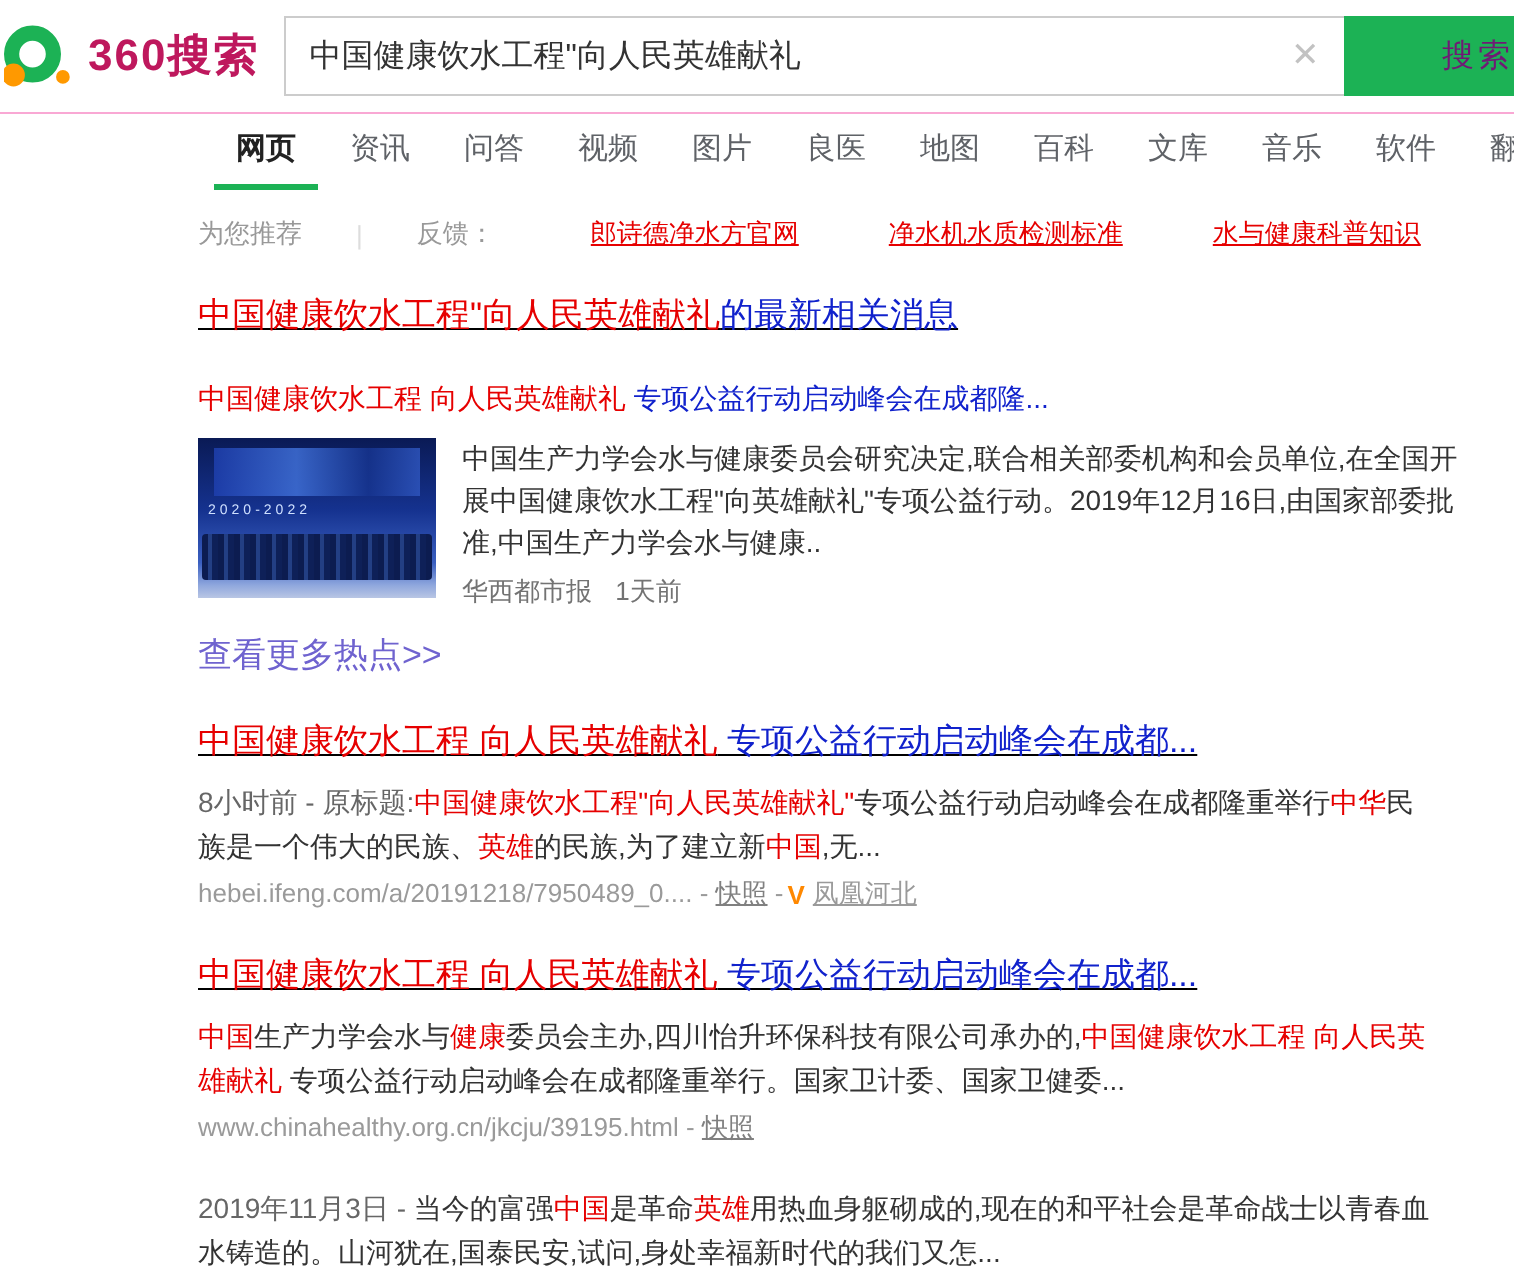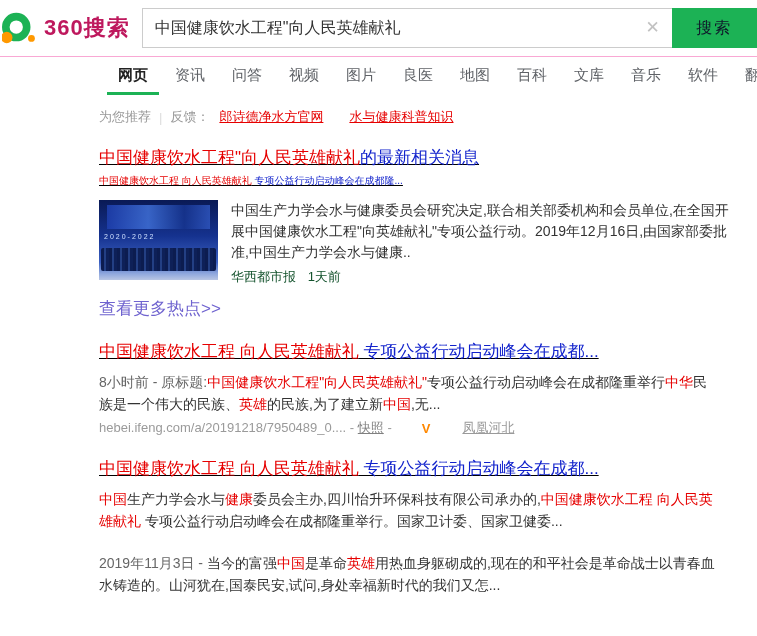--- a/index.html
+++ b/index.html
@@ -13,59 +13,59 @@
   
   .header{display:flex;align-items:center;height:56px;padding-left:2px;white-space:nowrap;}
   .logo{display:flex;align-items:center;flex:none;cursor:pointer;}
   .logo-text{font-size:22px;font-weight:bold;color:#be185d;margin-left:4px;letter-spacing:1px;}
   .search-box{position:relative;margin-left:12px;flex:none;width:530px;}
   .search-input{width:100%;height:40px;border:1px solid #ccc;border-right:none;
     padding:0 38px 0 12px;font-size:16px;color:#333;outline:none;border-radius:0;
     font-family:"Liberation Sans","DejaVu Sans",sans-serif;}
   .clear-x{position:absolute;right:12px;top:10px;font-size:17px;color:#c2c2c2;cursor:pointer;line-height:20px;}
   .search-btn{width:89px;height:40px;border:none;background:var(--brand-green);
-    color:#0f172a;font-size:16px;cursor:pointer;letter-spacing:2px;
-    font-family:"Liberation Sans","DejaVu Sans",sans-serif;}
+    color:#701a75;font-size:16px;cursor:pointer;letter-spacing:2px;
+    font-family:"Liberation Sans","DejaVu Sans",sans-serif;text-align:right;}
   
   .tabbar{border-top:1px solid #f9a8d4;height:39px;display:flex;align-items:center;
     padding-left:118px;gap:27px;white-space:nowrap;overflow:hidden;}
   .tab{font-size:15px;color:var(--tab-gray);cursor:pointer;flex:none;height:38px;
     line-height:36px;position:relative;}
   .tab.active{color:#222;font-weight:bold;}
   .tab.active::after{content:"";position:absolute;left:-11px;right:-11px;bottom:0;
     height:3px;background:var(--brand-green);}
   
   .content{padding-left:99px;padding-right:18px;}
-  .recommend{margin-top:13px;font-size:13px;color:#999;display:flex;align-items:center;white-space:nowrap;}
+  .recommend{margin-top:13px;font-size:13px;color:#999;display:flex;align-items:center;white-space:nowrap;gap:19px;}
   .recommend .sep{margin:0 8px;color:#ddd;}
   .rec-link{color:var(--highlight-red);text-decoration:underline;margin-right:26px;cursor:pointer;}
   .result{margin-top:20px;}
   .result-title{display:inline-block;font-size:17px;line-height:23px;text-decoration:underline;cursor:pointer;}
-  .sub-link{display:inline-block;margin-top:2px;font-size:10px;line-height:19px;text-decoration:underline;cursor:pointer;}
+  .sub-link{display:inline-block;margin-top:21px;font-size:14px;line-height:19px;cursor:pointer;}
   .seg-hl{color:var(--highlight-red);}
   .seg-link{color:var(--link-blue);}
   .seg-txt{color:var(--text-dark);}
   .seg-date{color:var(--date-gray);}
   .seg-url{color:var(--gray-url);}
   .seg-snap{color:#808080;text-decoration:underline;cursor:pointer;}
   
   .news-row{display:flex;margin-top:10px;}
   .thumb{width:119px;height:80px;position:relative;flex:none;margin-right:13px;cursor:pointer;overflow:hidden;
     background:linear-gradient(180deg,#0a1a55 0%,#15328f 45%,#3a5fc0 78%,#8fa7dd 92%,#b9c6e4 100%);}
   .thumb-screen{position:absolute;top:5px;left:8px;right:8px;height:24px;
     background:linear-gradient(90deg,#1e3fae,#3f6fd6 40%,#16348f 75%,#2e55bd);opacity:.85;}
   .thumb-banner{position:absolute;top:33px;left:5px;font-size:7px;color:#cfe0ff;letter-spacing:2px;}
   .thumb-crowd{position:absolute;bottom:9px;left:2px;right:2px;height:23px;border-radius:2px;
     background:repeating-linear-gradient(90deg,#0c1c50 0 3px,#233f84 3px 5px,#0e2058 5px 8px);}
   .news-text{font-size:14px;line-height:21px;color:var(--text-dark);width:505px;}
-  .news-meta{margin-top:5px;font-size:13px;color:#14532d;}
+  .news-meta{margin-top:5px;font-size:13px;color:#737373;}
   .news-meta .src{margin-right:8px;}
   .more-link{display:inline-block;margin-top:11px;font-size:17px;color:var(--visited-purple);cursor:pointer;}
   .snippet{margin-top:8px;font-size:14px;line-height:22px;width:620px;}
-  .urlline{margin-top:4px;font-size:13px;color:var(--gray-url);display:flex;align-items:center;gap:28px;}
+  .urlline{margin-top:4px;font-size:13px;color:var(--gray-url);display:flex;align-items:center;}
   .v-badge{color:var(--badge-orange);font-weight:bold;font-size:13px;margin:0 4px 0 2px;}
   .site-link{color:var(--gray-url);text-decoration:underline;cursor:pointer;}
 </style>
 </head>
 <body>
 
 <div class="header">
   <div class="logo">
     <svg width="38" height="36" viewBox="0 0 40 36">
       <circle cx="15" cy="17" r="11" fill="none" stroke="#1cb255" stroke-width="8"></circle>
@@ -97,20 +97,21 @@
 </div>
 
 <div class="content">
 
   <div class="recommend">
     <span>为您推荐</span>
     <span class="sep">|</span>
     <span>反馈：</span>
     <span style="width:10px"></span>
     <span class="rec-link">郎诗德净水方官网</span>
+    <span class="rec-link">净水机水质检测标准</span>
     <span class="rec-link">水与健康科普知识</span>
   </div>
 
   <div class="result">
     <a class="result-title"><span class="seg-hl">中国健康饮水工程"向人民英雄献礼</span><span class="seg-link">的最新相关消息</span></a><br>
     <a class="sub-link"><span class="seg-hl">中国健康饮水工程 向人民英雄献礼</span><span class="seg-link"> 专项公益行动启动峰会在成都隆...</span></a>
     <div class="news-row">
       <div class="thumb">
         <div class="thumb-screen"></div>
         <div class="thumb-banner">2020-2022</div>
@@ -133,20 +134,23 @@
     <div class="urlline">
       <span><span class="seg-url">hebei.ifeng.com/a/20191218/7950489_0....</span><span class="seg-url"> - </span><span class="seg-snap">快照</span><span class="seg-url"> -</span></span>
       <span class="v-badge">V</span>
       <span class="site-link">凤凰河北</span>
     </div>
   </div>
 
   <div class="result">
     <a class="result-title"><span class="seg-hl">中国健康饮水工程 向人民英雄献礼</span><span class="seg-link"> 专项公益行动启动峰会在成都...</span></a>
     <div class="snippet"><span class="seg-hl">中国</span><span class="seg-txt">生产力学会水与</span><span class="seg-hl">健康</span><span class="seg-txt">委员会主办,四川怡升环保科技有限公司承办的,</span><span class="seg-hl">中国健康饮水工程 向人民英雄献礼</span><span class="seg-txt"> 专项公益行动启动峰会在成都隆重举行。国家卫计委、国家卫健委...</span></div>
+    <div class="urlline">
+      <span><span class="seg-url">www.chinahealthy.org.cn/jkcju/39195.html</span><span class="seg-url"> - </span><span class="seg-snap">快照</span></span>
+    </div>
   </div>
 
   <div class="result">
     <div class="snippet"><span class="seg-date">2019年11月3日 - </span><span class="seg-txt">当今的富强</span><span class="seg-hl">中国</span><span class="seg-txt">是革命</span><span class="seg-hl">英雄</span><span class="seg-txt">用热血身躯砌成的,现在的和平社会是革命战士以青春血水铸造的。山河犹在,国泰民安,试问,身处幸福新时代的我们又怎...</span></div>
     
   </div>
 
 </div>
 
 </body></html>

